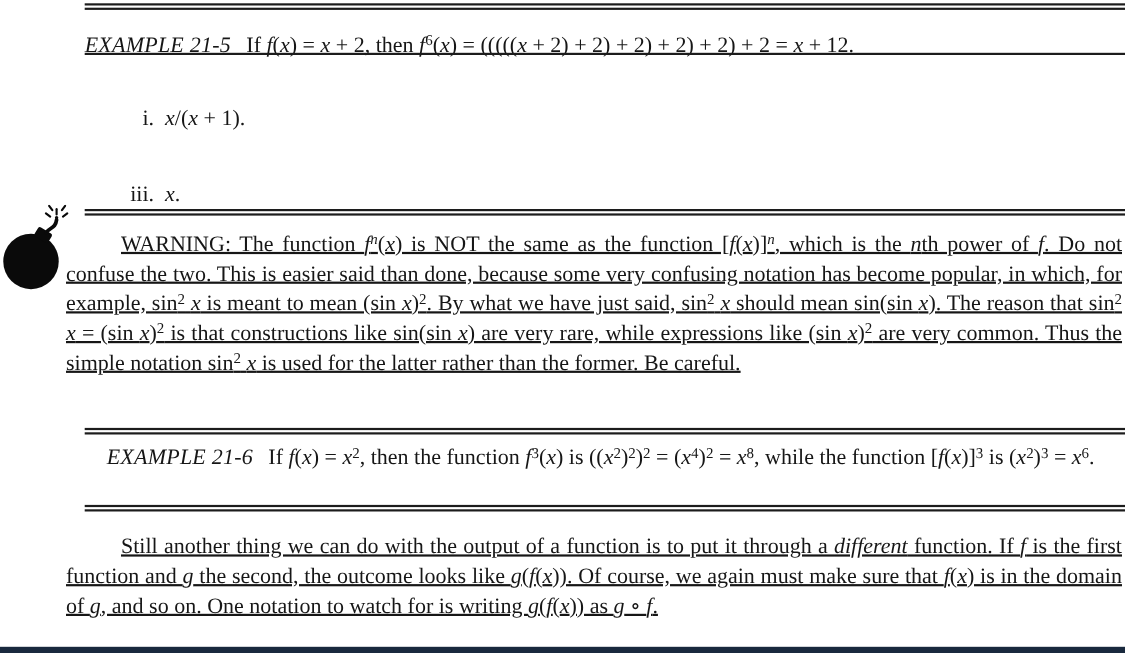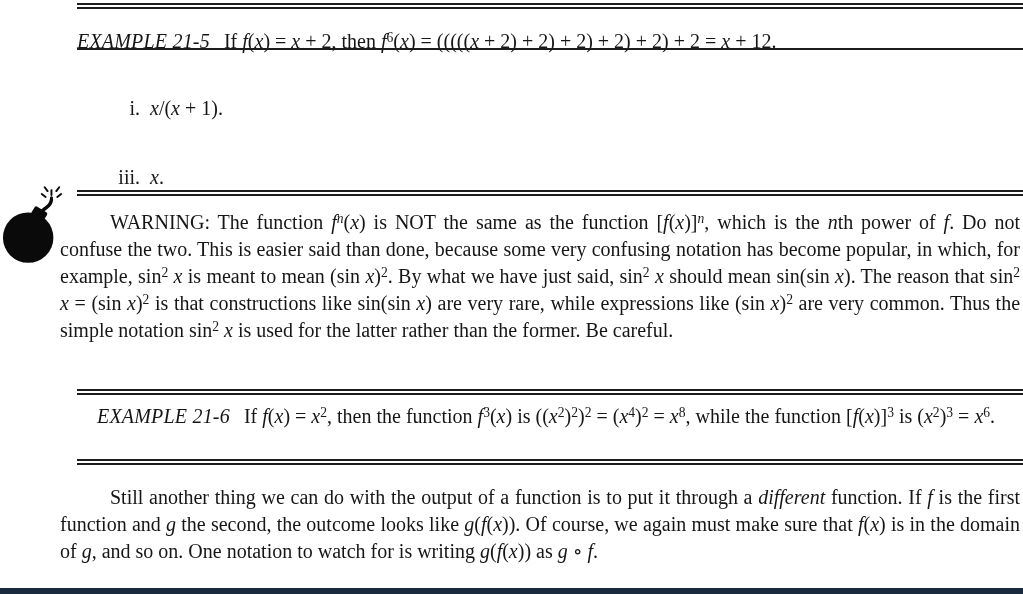--- a/index.html
+++ b/index.html
@@ -41,20 +41,21 @@
     margin-right: 14px;
     letter-spacing: 0.2px;
   }
   .body-par {
     position: absolute;
     left: 60px;
     right: 3px;
     line-height: 27px;
     text-align: justify;
     text-indent: 50px;
+    text-decoration: underline;
   }
   .list-row {
     position: absolute;
     left: 77px;
     height: 24px;
     line-height: 24px;
   }
   .list-num {
     display: inline-block;
     width: 63px;

